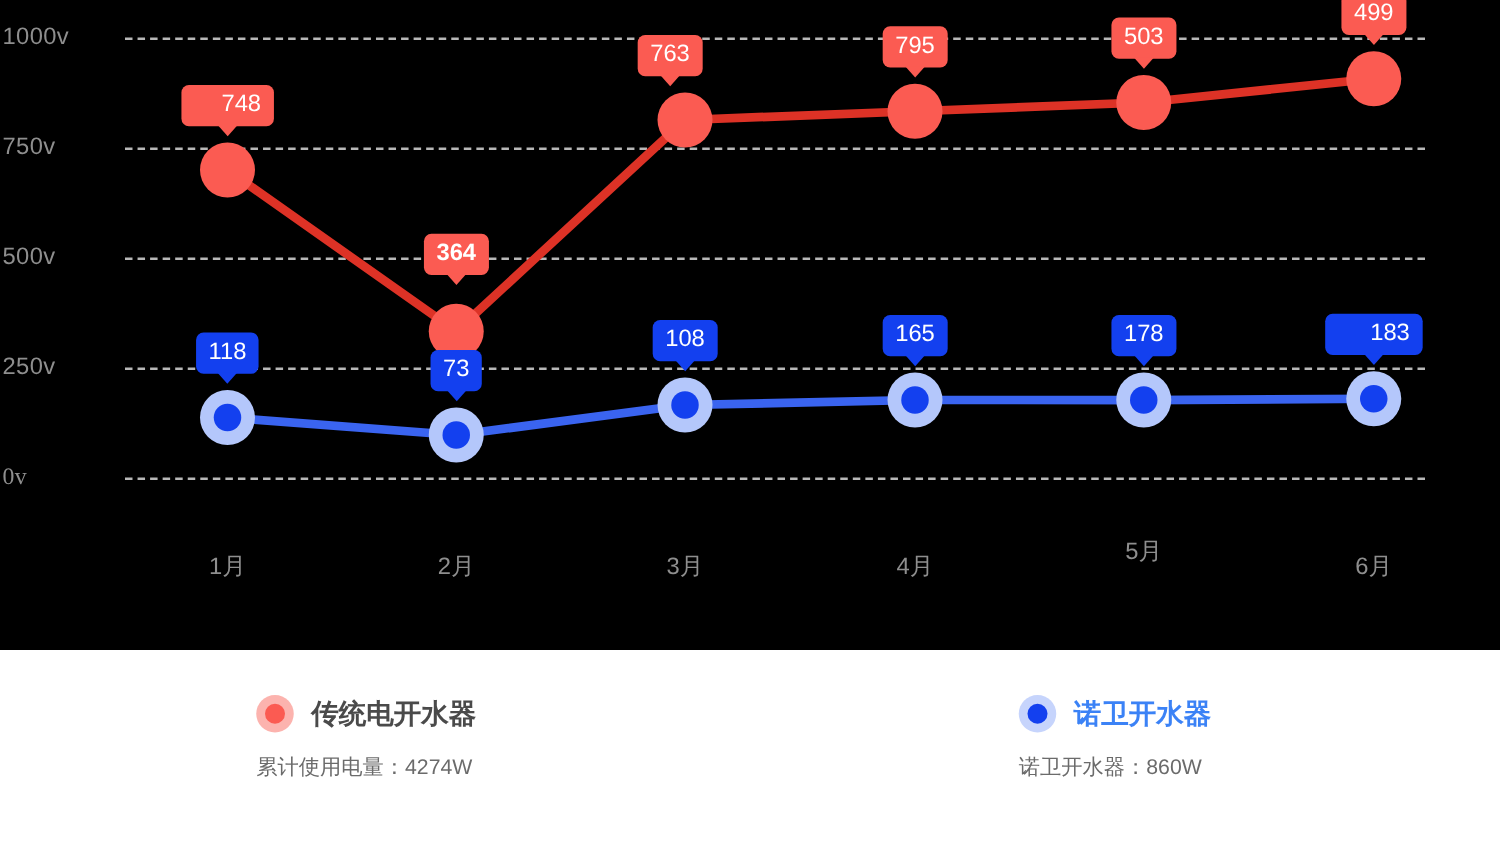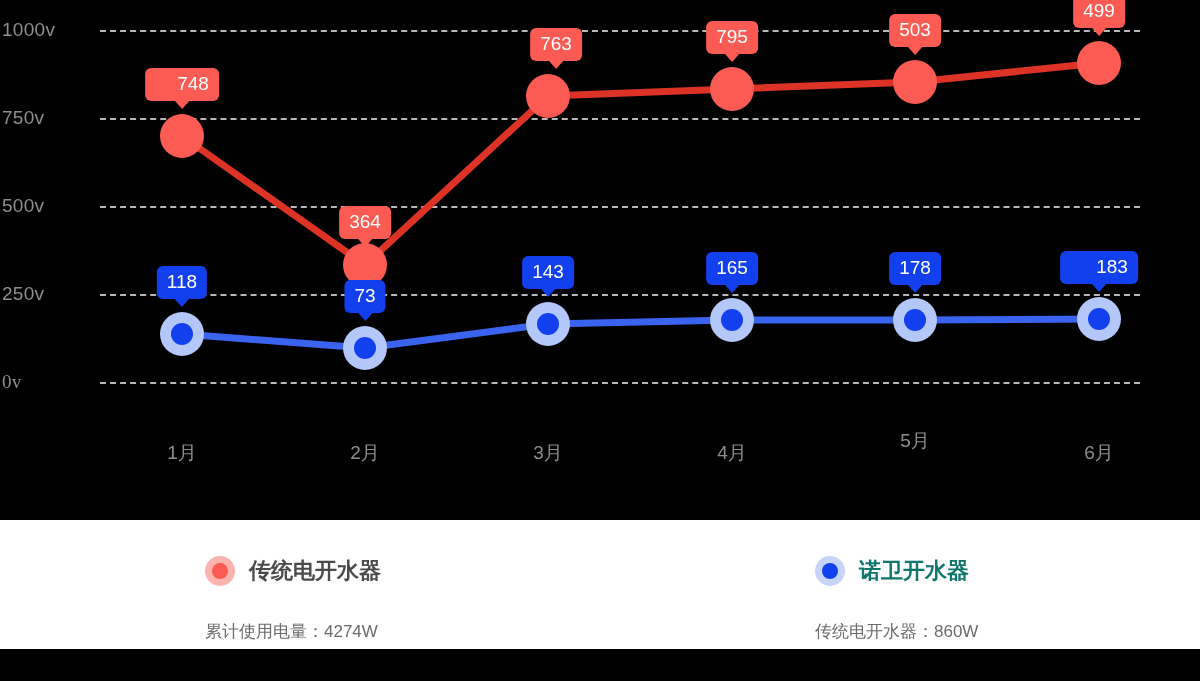--- a/index.html
+++ b/index.html
@@ -69,38 +69,38 @@
     border-right: 8px solid transparent;
     border-top: 9px solid currentColor;
   }
   .tip-red  { background: #fb5b52; color: #fb5b52; }
   .tip-blue { background: #1340ef; color: #1340ef; }
   .tip span { color: #ffffff; }
 
   
   .legend-panel {
     position: absolute; left: 0; top: 520px;
-    width: 1200px; height: 129px;
+    width: 1200px; height: 161px;
     background: #ffffff;
   }
   .legend-col { position: absolute; top: 0; }
   .legend-head { display: flex; align-items: center; gap: 14px; }
   .swatch {
     width: 30px; height: 30px; border-radius: 50%;
     display: flex; align-items: center; justify-content: center;
   }
   .swatch-red  { background: #fcb3ae; }
   .swatch-blue { background: #c6d4fc; }
   .swatch-dot { width: 16px; height: 16px; border-radius: 50%; }
   .dot-red  { background: #fb5b52; }
   .dot-blue { background: #1340ef; }
   .legend-name { font-size: 22px; font-weight: bold; }
   .name-red  { color: #4a4a4a; }
-  .name-blue { color: #0f766e; }
-  .legend-sub { margin-top: 34px; font-size: 17px; color: #6b6b6b; white-space: nowrap; }
+  .name-blue { color: #3b82f6; }
+  .legend-sub { margin-top: 16px; font-size: 17px; color: #6b6b6b; white-space: nowrap; }
 </style>
 </head>
 <body>
 
 <div id="app">
 
   <div class="chart-panel">
     <div class="plot" id="plot">
 
       <div id="gridlines">
@@ -133,31 +133,31 @@
           <div class="marker marker-red" style="left: 1099px; top: 63px;"></div>
           <div class="marker marker-blue-halo" style="left: 182px; top: 334px;"></div>
           <div class="marker marker-blue-halo" style="left: 365px; top: 348px;"></div>
           <div class="marker marker-blue-halo" style="left: 548px; top: 324px;"></div>
           <div class="marker marker-blue-halo" style="left: 732px; top: 320px;"></div>
           <div class="marker marker-blue-halo" style="left: 915px; top: 320px;"></div>
           <div class="marker marker-blue-halo" style="left: 1099px; top: 319px;"></div>
         </div>
       <div id="tips">
           <div class="tip tip-red" style="left: 182px; top: 68px; padding-left: 32px;"><span>748</span></div>
-          <div class="tip tip-red" style="left: 365px; top: 206px;"><span>364</span></div>
-          <div class="tip tip-red" style="left: 556px; top: 28px;"><span>763</span></div>
+          <div class="tip tip-red" style="left: 365px; top: 187px; font-weight: bold;"><span>364</span></div>
+          <div class="tip tip-red" style="left: 536px; top: 28px;"><span>763</span></div>
           <div class="tip tip-red" style="left: 732px; top: 21px;"><span>795</span></div>
           <div class="tip tip-red" style="left: 915px; top: 14px;"><span>503</span></div>
           <div class="tip tip-red" style="left: 1099px; top: -5px;"><span>499</span></div>
           <div class="marker marker-blue-core" style="left: 182px; top: 334px;"></div>
           <div class="tip tip-blue" style="left: 182px; top: 266px;"><span>118</span></div>
           <div class="marker marker-blue-core" style="left: 365px; top: 348px;"></div>
           <div class="tip tip-blue" style="left: 365px; top: 280px;"><span>73</span></div>
           <div class="marker marker-blue-core" style="left: 548px; top: 324px;"></div>
-          <div class="tip tip-blue" style="left: 548px; top: 256px;"><span>143</span></div>
+          <div class="tip tip-blue" style="left: 548px; top: 256px;"><span>108</span></div>
           <div class="marker marker-blue-core" style="left: 732px; top: 320px;"></div>
           <div class="tip tip-blue" style="left: 732px; top: 252px;"><span>165</span></div>
           <div class="marker marker-blue-core" style="left: 915px; top: 320px;"></div>
           <div class="tip tip-blue" style="left: 915px; top: 252px;"><span>178</span></div>
           <div class="marker marker-blue-core" style="left: 1099px; top: 319px;"></div>
           <div class="tip tip-blue" style="left: 1099px; top: 251px; padding-left: 36px;"><span>183</span></div>
         </div>
 
       <div id="xlabels">
           <div class="xlabel" style="left: 182px; top: 440px;">1月</div>
@@ -182,17 +182,17 @@
       <div class="legend-sub">累计使用电量：4274W</div>
     </div>
 
     <div class="legend-col" style="left:815px; top:36px;">
       <div class="legend-head">
         <span class="swatch swatch-blue">
           <span class="swatch-dot dot-blue"></span>
         </span>
         <span class="legend-name name-blue">诺卫开水器</span>
       </div>
-      <div class="legend-sub">传统电开水器：860W</div>
+      <div class="legend-sub">诺卫开水器：860W</div>
     </div>
 
   </div>
 </div>
 
 </body></html>

